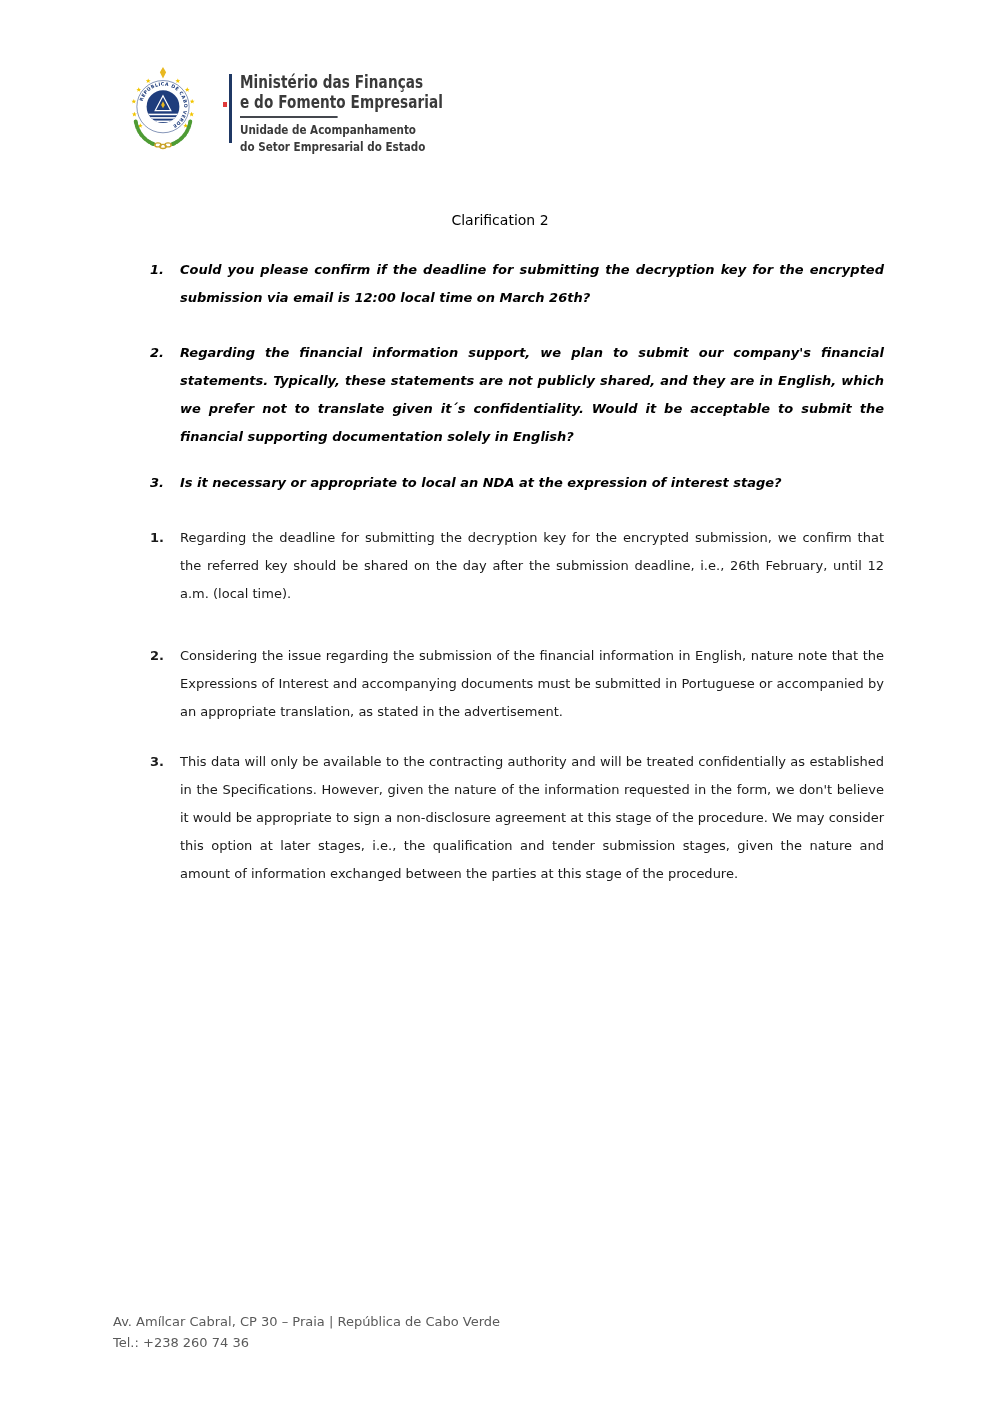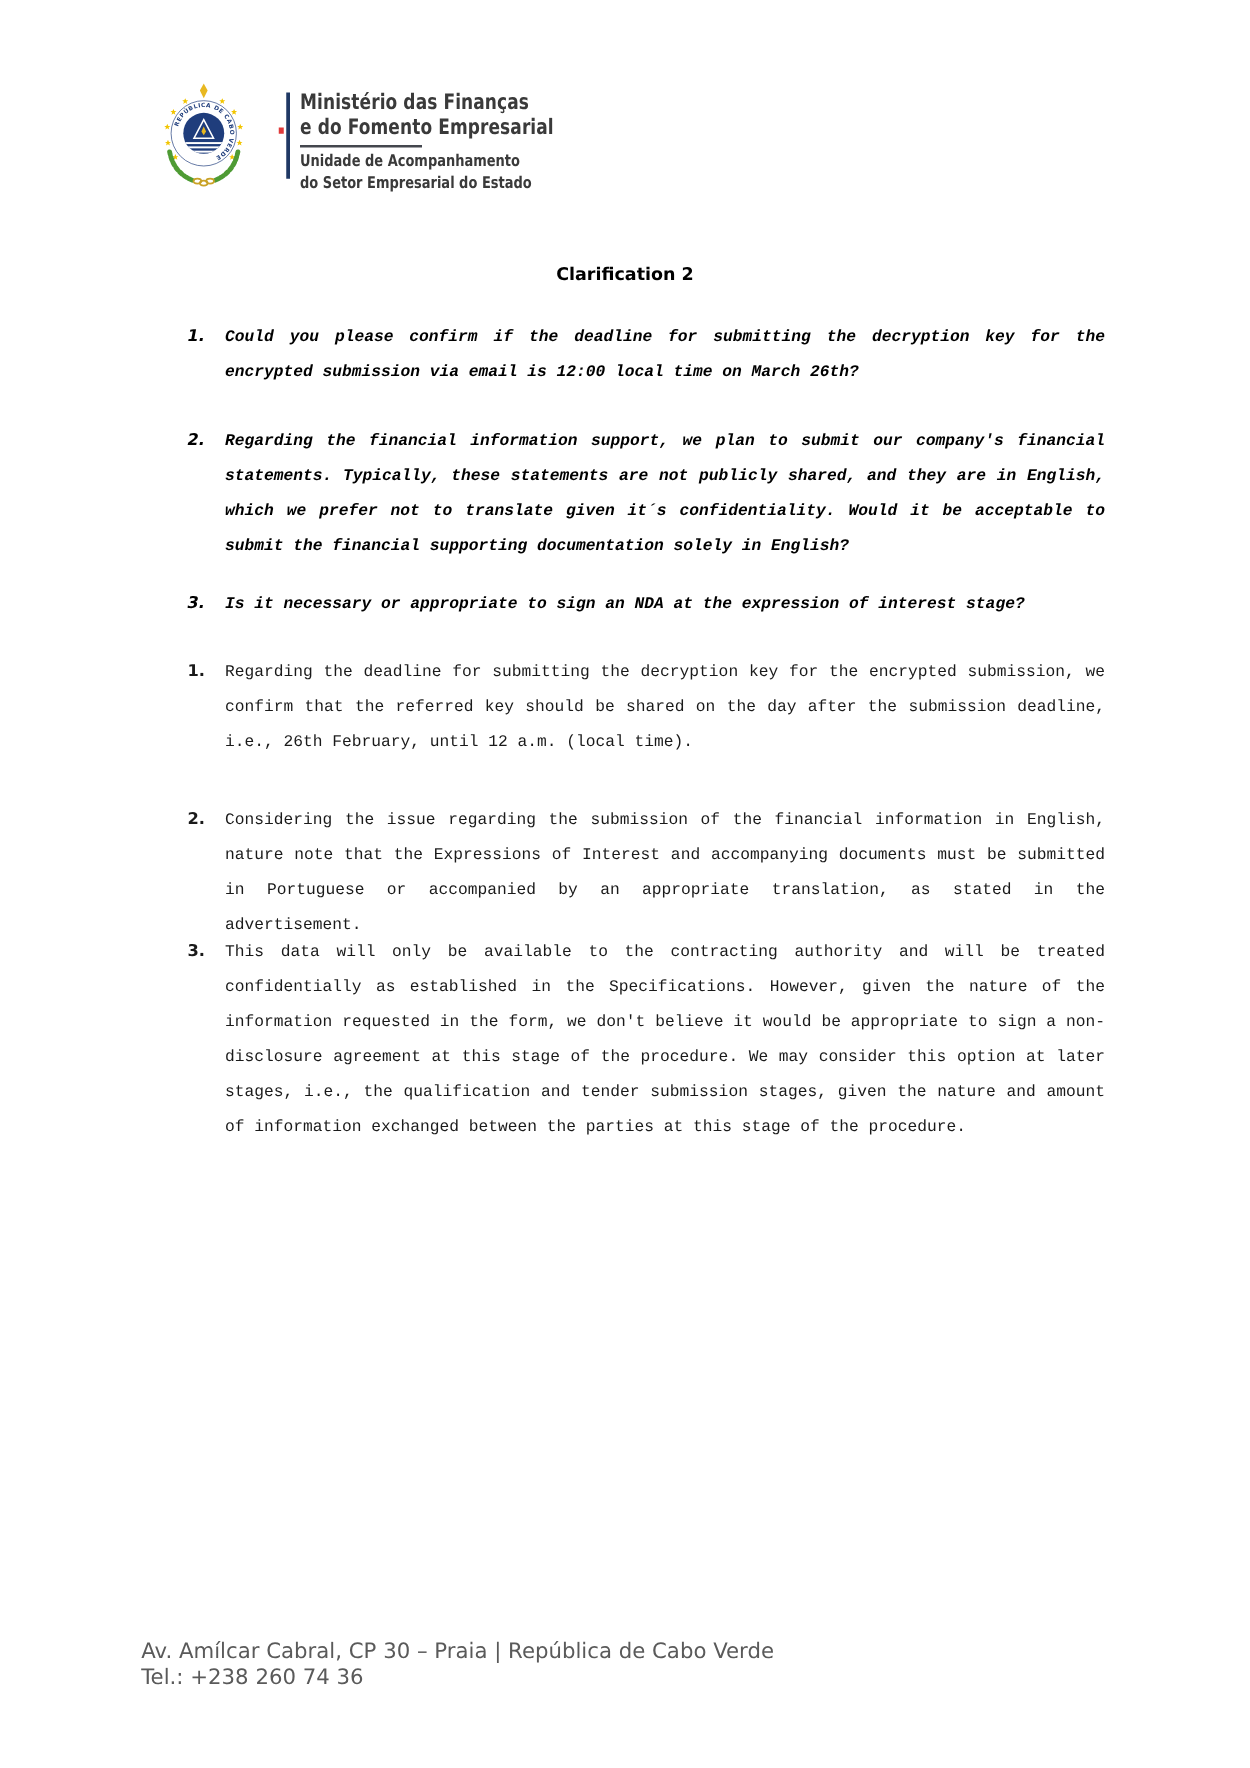--- a/index.html
+++ b/index.html
@@ -15,32 +15,32 @@
   .letterhead{position:absolute;top:66px;left:124px;display:flex;align-items:flex-start;}
   .emblem{width:78px;height:86px;}
   .lh-bar{position:relative;width:3px;height:69px;background:#1f3864;margin-left:27px;margin-top:8px;}
   .lh-reddot{position:absolute;left:-6px;top:28px;width:4px;height:5px;background:#e03a3a;}
   .lh-text{margin-left:8px;margin-top:6px;transform:scaleX(0.80);transform-origin:top left;}
   .lh-name{font-size:17px;font-weight:bold;line-height:20px;color:#3a3a3a;letter-spacing:.1px;white-space:nowrap;}
   .lh-rule{width:122px;height:2px;background:#44474e;margin:4px 0 3px 0;}
   .lh-unit{font-size:13px;font-weight:bold;line-height:17px;color:#3a3a3a;white-space:nowrap;}
   
   .doc-title{position:absolute;top:203px;left:0;width:1000px;text-align:center;
-    font-size:14px;font-weight:bold;color:#000;}
+    font-size:14px;font-weight:normal;color:#000;}
   
   .item{position:absolute;left:150px;width:734px;display:flex;font-size:13px;line-height:28px;}
   .item .num{width:30px;flex-shrink:0;font-weight:bold;}
-  .item .txt{flex:1;text-align:justify;font-family:Liberation Mono, monospace;}
+  .item .txt{flex:1;text-align:justify;}
   .q{font-style:italic;font-weight:bold;color:#000;}
   .a{color:#1a1a1a;}
   .a .txt{font-weight:normal;}
   #q1{top:256px;} #q2{top:339px;} #q3{top:469px;}
   #a1{top:524px;} #a2{top:642px;} #a3{top:748px;}
   
-  .footer{position:absolute;left:113px;top:1311px;font-size:17px;line-height:21px;color:#5a5a5a;}
+  .footer{position:absolute;left:113px;top:1311px;font-size:13px;line-height:21px;color:#5a5a5a;}
 </style>
 </head>
 <body>
 
 <div class="page">
 
   <header class="letterhead">
     <svg class="emblem" viewBox="0 0 100 110" aria-hidden="true">
       <defs>
         <polygon id="star" points="0,-3.2 0.95,-1 3.1,-1 1.3,0.5 2,2.7 0,1.4 -2,2.7 -1.3,0.5 -3.1,-1 -0.95,-1" fill="#f2c500"></polygon>
@@ -112,21 +112,21 @@
   <div class="item q" id="q1">
     <span class="num">1.</span>
     <span class="txt">Could you please confirm if the deadline for submitting the decryption key for the encrypted submission via email is 12:00 local time on March 26th?</span>
   </div>
   <div class="item q" id="q2">
     <span class="num">2.</span>
     <span class="txt">Regarding the financial information support, we plan to submit our company's financial statements. Typically, these statements are not publicly shared, and they are in English, which we prefer not to translate given it´s confidentiality. Would it be acceptable to submit the financial supporting documentation solely in English?</span>
   </div>
   <div class="item q" id="q3">
     <span class="num">3.</span>
-    <span class="txt">Is it necessary or appropriate to sign an NDA at the expression of interest stage?</span>
+    <span class="txt">Is it necessary or appropriate to local an NDA at the expression of interest stage?</span>
   </div>
 
   <div class="item a" id="a1">
     <span class="num">1.</span>
     <span class="txt">Regarding the deadline for submitting the decryption key for the encrypted submission, we confirm that the referred key should be shared on the day after the submission deadline, i.e., 26th February, until 12 a.m. (local time).</span>
   </div>
   <div class="item a" id="a2">
     <span class="num">2.</span>
     <span class="txt">Considering the issue regarding the submission of the financial information in English, nature note that the Expressions of Interest and accompanying documents must be submitted in Portuguese or accompanied by an appropriate translation, as stated in the advertisement.</span>
   </div>

